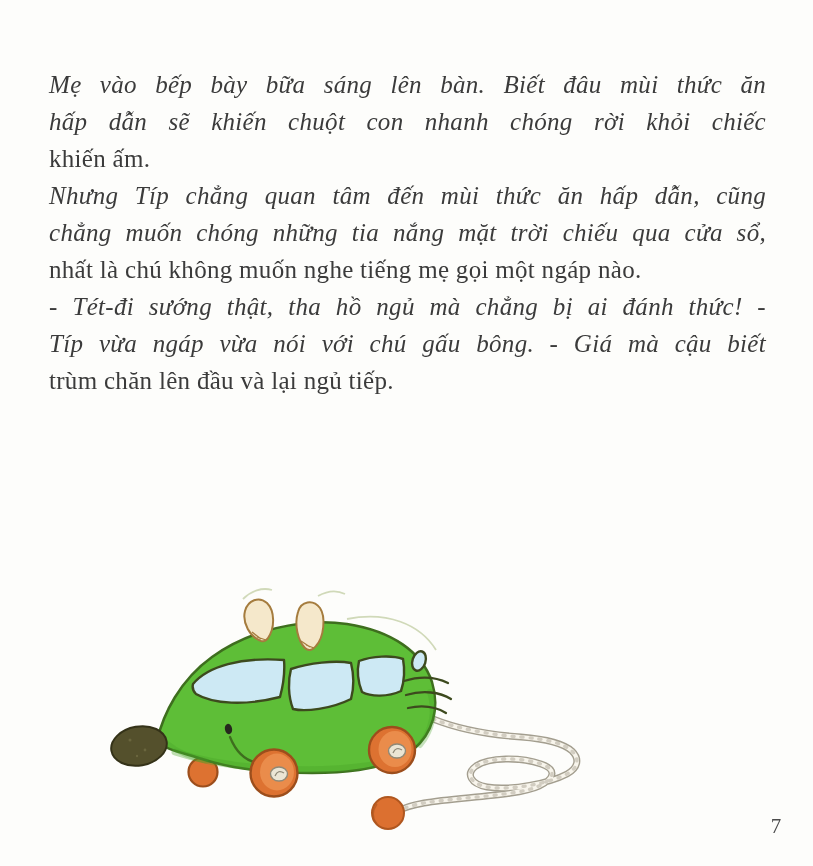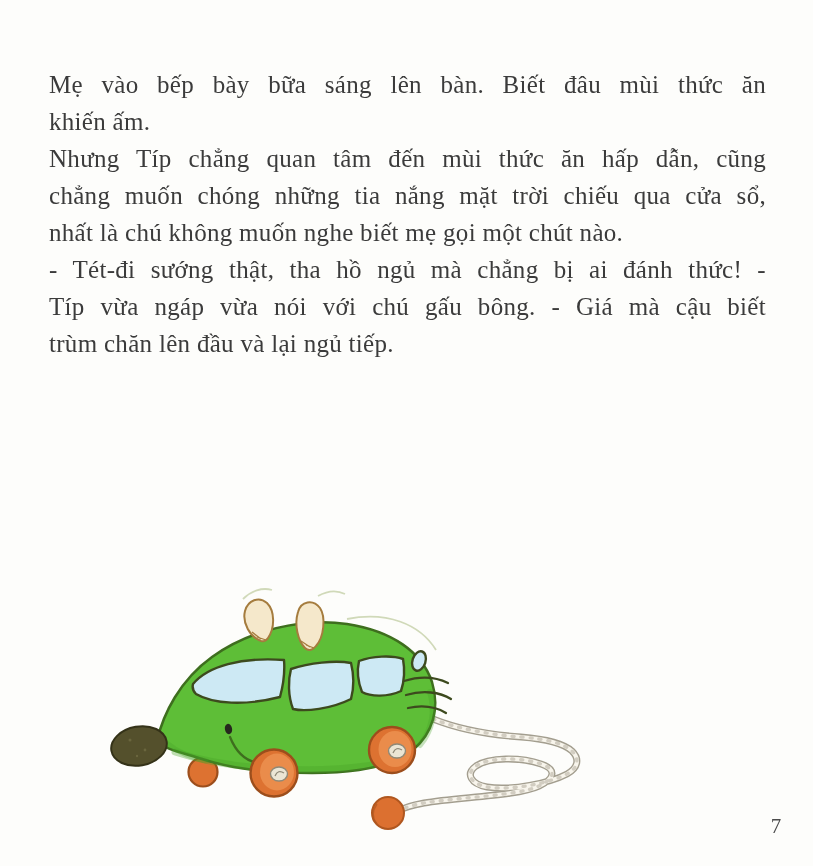--- a/index.html
+++ b/index.html
@@ -22,20 +22,21 @@
     height: 37px;
     line-height: 37px;
     font-size: 25px;
     letter-spacing: 0.3px;
     white-space: normal;
     overflow: visible;
   }
   .line.just {
     text-align: justify;
     text-align-last: justify;
+    font-style: italic;
   }
   .illustration {
     position: absolute;
     left: 60px;
     top: 575px;
     width: 560px;
     height: 270px;
   }
   .page-number {
     position: absolute;
@@ -47,24 +48,25 @@
     color: #4c4c4c;
   }
 </style>
 </head>
 <body>
 
 <div class="page">
 
   <div class="story-text">
       <div class="line just">Mẹ vào bếp bày bữa sáng lên bàn. Biết đâu mùi thức ăn</div>
+      <div class="line just">hấp dẫn sẽ khiến chuột con nhanh chóng rời khỏi chiếc</div>
       <div class="line">khiến ấm.</div>
       <div class="line just">Nhưng Típ chẳng quan tâm đến mùi thức ăn hấp dẫn, cũng</div>
       <div class="line just">chẳng muốn chóng những tia nắng mặt trời chiếu qua cửa sổ,</div>
-      <div class="line">nhất là chú không muốn nghe biết mẹ gọi một chút nào.</div>
+      <div class="line">nhất là chú không muốn nghe tiếng mẹ gọi một ngáp nào.</div>
       <div class="line just">- Tét-đi sướng thật, tha hồ ngủ mà chẳng bị ai đánh thức! -</div>
       <div class="line just">Típ vừa ngáp vừa nói với chú gấu bông. - Giá mà cậu biết</div>
       <div class="line">trùm chăn lên đầu và lại ngủ tiếp.</div>
     </div>
 
   <svg class="illustration" viewBox="60 575 560 270" xmlns="http://www.w3.org/2000/svg">
 
     <g fill="none" stroke-width="1.8" opacity="0.9" stroke="#ccd6b2">
       <path d="M 347 619 C 387 611, 420 624, 436 650"></path>
       <path d="M 243 599 C 251 591, 262 587, 272 590"></path>

